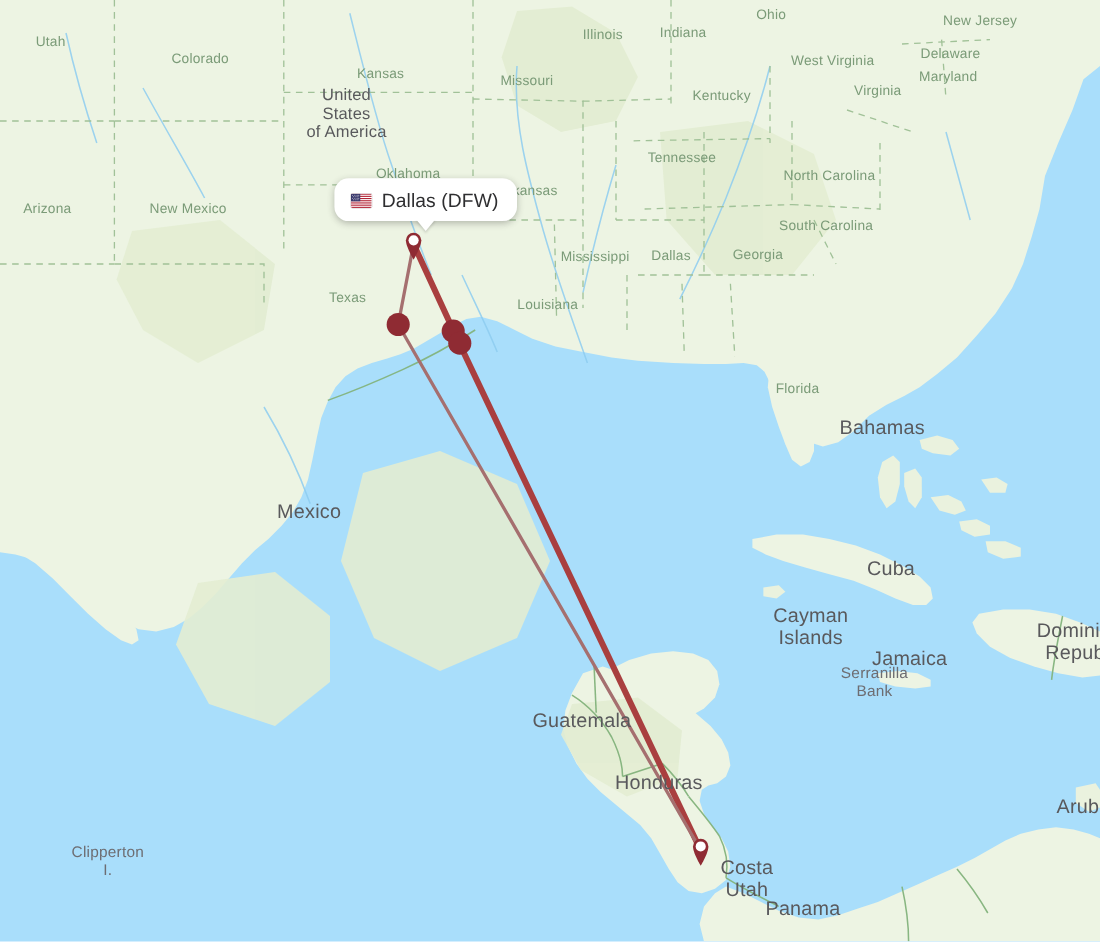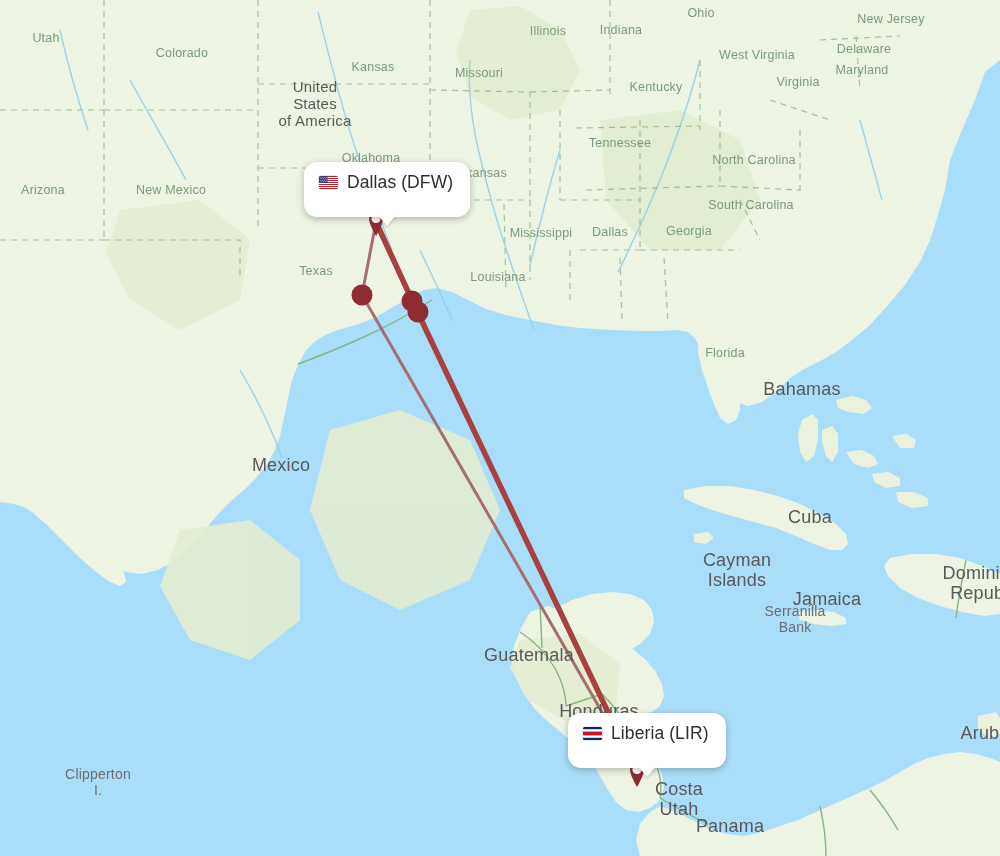--- a/index.html
+++ b/index.html
@@ -54,21 +54,21 @@
   }
 
   
   .callout {
     position: absolute;
     display: flex;
     align-items: center;
     gap: 9px;
     background: #ffffff;
     border-radius: 13px;
-    padding: 10px 17px 24px 15px;
+    padding: 10px 17px 8px 15px;
     box-shadow: 0 2px 7px rgba(40,40,40,0.30);
     z-index: 40;
     cursor: pointer;
   }
   .callout .callout-text {
     color: #2e2e30;
     font-size: 17.5px;
     font-weight: 400;
     white-space: nowrap;
     letter-spacing: 0.1px;
@@ -268,21 +268,21 @@
 
     <g id="routes-layer" stroke-linecap="round" stroke-linejoin="round" fill="none">
         <path d="M 376 222 L 417 311 L 637 773" stroke="#a93f3f" stroke-width="5.5" fill="none" stroke-linecap="round"></path>
         <path d="M 376 222 L 362 295 L 637 773" stroke="#a56f6f" stroke-width="3" fill="none" stroke-linecap="round"></path>
       </g>
   </svg>
 
   <div id="labels-layer">
       <div class="map-label state" style="left: 46px; top: 38px;">Utah</div>
       <div class="map-label state" style="left: 182px; top: 53px;">Colorado</div>
-      <div class="map-label state" style="left: 346px; top: 67px; margin-left: 27px;">Kansas</div>
+      <div class="map-label state" style="left: 346px; top: 67px;">Kansas</div>
       <div class="map-label state" style="left: 479px; top: 73px;">Missouri</div>
       <div class="map-label state" style="left: 548px; top: 31px;">Illinois</div>
       <div class="map-label state" style="left: 621px; top: 30px;">Indiana</div>
       <div class="map-label state" style="left: 701px; top: 13px;">Ohio</div>
       <div class="map-label state" style="left: 891px; top: 19px;">New Jersey</div>
       <div class="map-label state" style="left: 864px; top: 49px;">Delaware</div>
       <div class="map-label state" style="left: 862px; top: 70px;">Maryland</div>
       <div class="map-label state" style="left: 757px; top: 55px;">West Virginia</div>
       <div class="map-label state" style="left: 798px; top: 82px;">Virginia</div>
       <div class="map-label state" style="left: 656px; top: 87px;">Kentucky</div>
@@ -371,25 +371,14 @@
     <span class="tail"></span>
   </div>
 
   <div class="airport-marker" id="marker-lir" style="left: 637px; top: 773px;">
     <svg width="26" height="30" viewBox="0 0 26 30">
       <path d="M13 29 C13 29 6 17.5 6 11.5 A7 7 0 0 1 20 11.5 C20 17.5 13 29 13 29 Z" fill="#8f2b33"></path>
       <circle cx="13" cy="11.5" r="4.6" fill="#ffffff"></circle>
     </svg>
   </div>
 
-  <div class="callout" id="callout-lir" style="left: 568px; top: 713px;">
-    <span class="flag">
-      <svg viewBox="0 0 19 13">
-        <rect width="19" height="13" fill="#002b7f"></rect>
-        <rect y="2.2" width="19" height="8.6" fill="#ffffff"></rect>
-        <rect y="4.6" width="19" height="3.8" fill="#ce1126"></rect>
-      </svg>
-    </span>
-    <span class="callout-text">Liberia (LIR)</span>
-    <span class="tail"></span>
-  </div>
 
 </div>
 
 </body></html>

